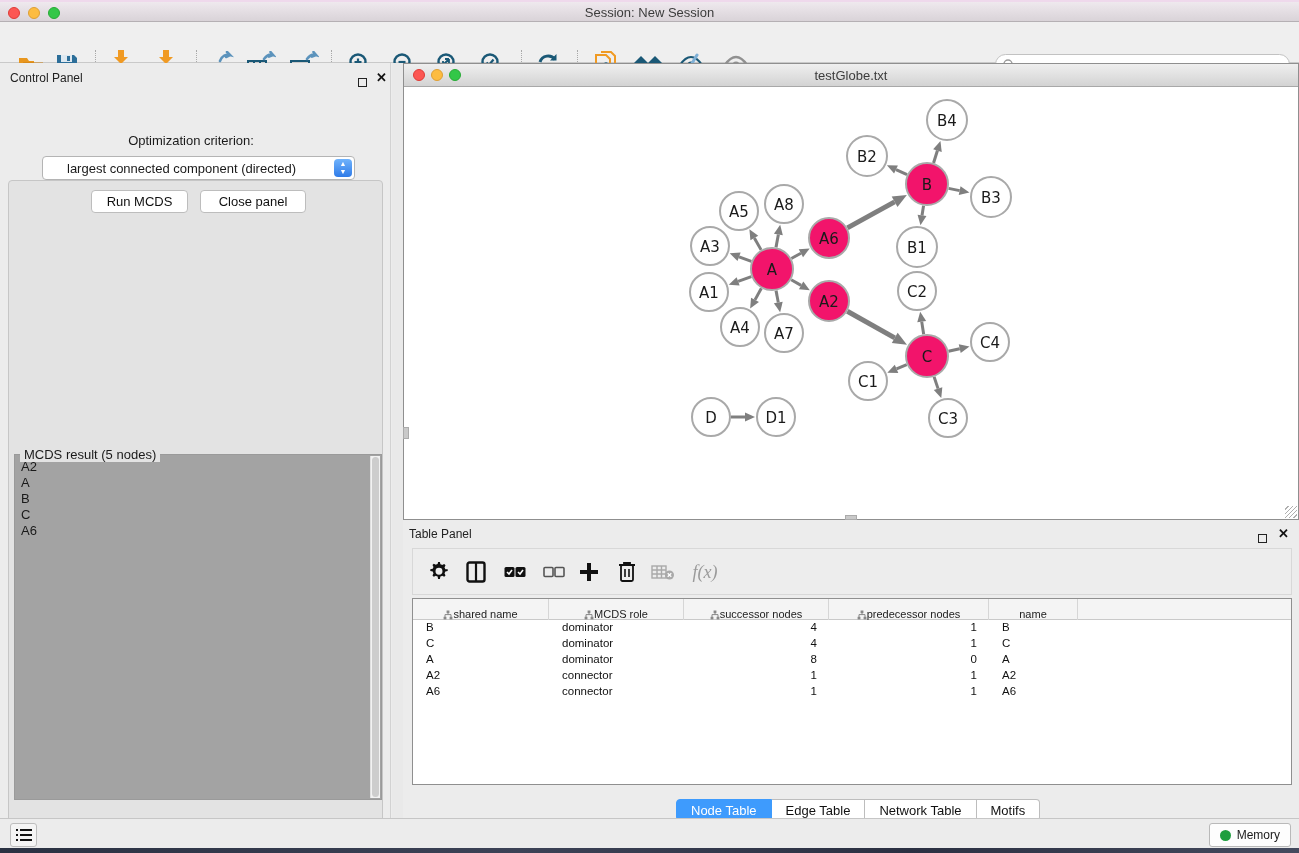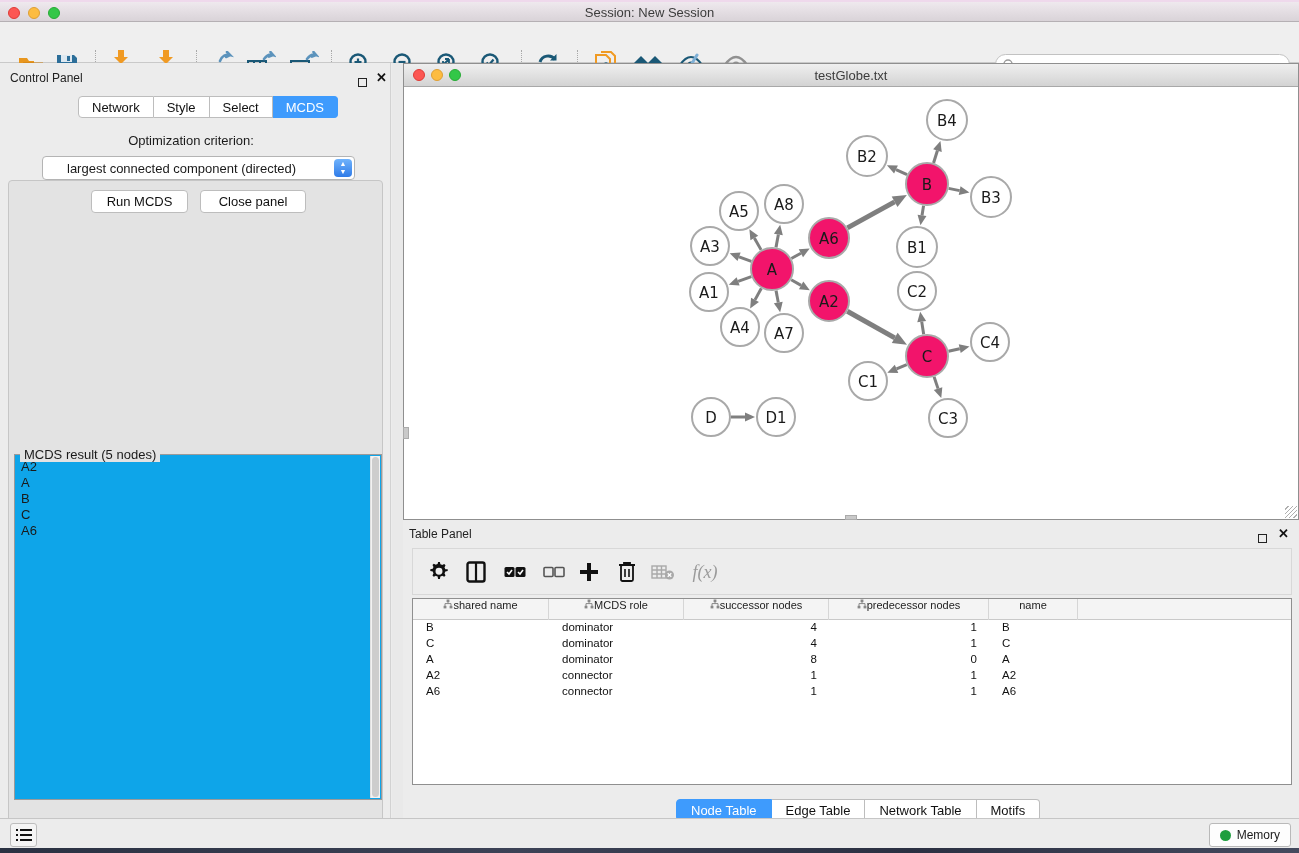--- a/index.html
+++ b/index.html
@@ -35,21 +35,21 @@
   .tab.active { background:#3E9BFD; border-color:#3E9BFD; color:#fff; }
   .cp-content { position:absolute; left:8px; top:117px; width:375px; height:689px;
                 background:#E3E3E3; border:1px solid #C6C6C6; border-radius:4px; }
   .combo { position:absolute; background:#fff; border:1px solid #B4B4B4; border-radius:4px; height:24px;
            font-size:13px; display:flex; align-items:center; padding-left:24px; }
   .combo .stepper { position:absolute; right:2px; top:2px; width:18px; height:18px; border-radius:4px;
                     background:linear-gradient(#70B3FC,#2F7BE8); color:#fff; font-size:7px; line-height:8px;
                     display:flex; flex-direction:column; align-items:center; justify-content:center; }
   .btn { position:absolute; height:23px; background:#fff; border:1px solid #BDBDBD; border-radius:4px;
          font-size:13px; display:flex; align-items:center; justify-content:center; color:#111; }
-  .groupbox { position:absolute; border:1px solid #9A9A9A; background:#0ea5e9; }
+  .groupbox { position:absolute; border:1px solid #9A9A9A; background:#a3a3a3; }
   .grouplabel { position:absolute; top:-8px; left:5px; background:#E3E3E3; padding:0 4px; font-size:13px; }
   .mcds-list { position:absolute; inset:4px 12px 4px 4px; font-size:13px; line-height:16px; }
   .mcds-item { padding-left:2px; }
   .vscroll { position:absolute; right:1px; top:1px; bottom:1px; width:10px; background:#F2F2F2; border-left:1px solid #E0E0E0; }
   .vscroll .thumb { position:absolute; left:1px; right:1px; top:1px; bottom:1px; background:#CDCDCD; border-radius:4px; }
   
   .workspace { position:absolute; left:392px; top:63px; width:798px; height:755px; background:#E9E9E9; }
   .netwin { position:absolute; left:11px; top:0; width:896px; height:457px; border:1px solid #8F8F8F; background:#fff; }
   .netwin .ntitle { position:absolute; left:0; top:0; right:0; height:23px;
                     background:linear-gradient(#EFEFEF,#D3D3D3); border-bottom:1px solid #A8A8A8; }
@@ -59,21 +59,21 @@
   .scrollmark-v { position:absolute; left:-1px; top:363px; width:6px; height:12px; background:#C9C9C9; border:1px solid #ABABAB; }
   .scrollmark-h { position:absolute; left:441px; bottom:-1px; width:12px; height:5px; background:#C9C9C9; border:1px solid #ABABAB; }
   
   .tpanel { position:absolute; left:11px; top:457px; width:896px; height:298px; background:#ECECEC; }
   .ttoolbar { position:absolute; left:9px; top:28px; width:880px; height:47px; background:#EDEDED; border:1px solid #D8D8D8; }
   .tti { position:absolute; top:10px; width:26px; height:26px; display:flex; align-items:center; justify-content:center; }
   .fx { font-family:"Liberation Serif", serif; font-style:italic; font-size:18px; color:#9A9A9A; }
   .ttable { position:absolute; left:9px; top:78px; width:880px; height:187px; background:#fff; border:1px solid #8F8F8F; overflow:hidden; }
   .thead { position:absolute; left:0; top:0; right:0; height:21px; background:#F4F4F4; border-bottom:1px solid #C9C9C9; display:flex; }
   .thcell { height:21px; border-right:1px solid #D6D6D6; font-size:11px; color:#222;
-            display:flex; align-items:flex-start; justify-content:center; gap:0; }
+            display:flex; align-items:flex-end; justify-content:center; gap:0; }
   .tbody { position:absolute; left:0; top:21px; right:0; bottom:0; }
   .trow { display:flex; height:16px; }
   .tcell { font-size:11.5px; padding:1px 12px 0 13px; color:#111; white-space:nowrap; overflow:hidden; }
   .tcell.r { text-align:right; }
   .btabs { position:absolute; left:273px; top:271px; display:flex;margin-top:8px; }
   .btab { height:22px; padding:0 14px; background:#fff; border:1px solid #BDBDBD; border-left:none;
           font-size:13px; display:flex; align-items:center; color:#111; }
   .btab:first-child { border-left:1px solid #BDBDBD; border-radius:4px 0 0 4px; }
   .btab:last-child { border-radius:0 4px 4px 0; }
   .btab.active { background:#3E9BFD; border-color:#3E9BFD; color:#fff; }
@@ -247,26 +247,20 @@
         </svg>
       <input type="text" value="" style="">
     </div>
   </div>
 
   <div class="cpanel">
     <div class="abs panel-title" style="left:10px; top:8px;">Control Panel</div>
     <div class="abs" style="left:358px; top:10px;"><span class="sq"></span></div>
     <div class="abs winbtn" style="left:376px; top:9px; font-weight:bold; font-size:13px;">✕</div>
 
-    <div class="tabs" style="left:78px; top:33px;">
-      <div class="tab">Network</div>
-      <div class="tab">Style</div>
-      <div class="tab">Select</div>
-      <div class="tab active">MCDS</div>
-    </div>
 
     <div class="cp-content"></div>
 
     <div class="abs" style="left:0; top:70px; width:382px; text-align:center; font-size:13px;">Optimization criterion:</div>
     <div class="combo" style="left:42px; top:93px; width:313px;">
       <span>largest connected component (directed)</span>
       <span class="stepper">
           <span>▲</span>
           <span>▼</span>
         </span>

